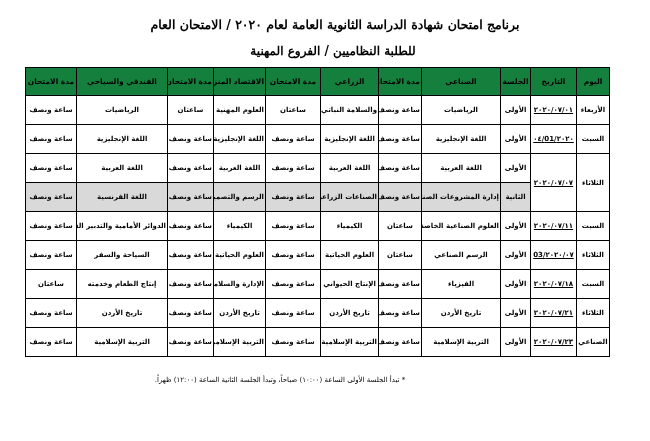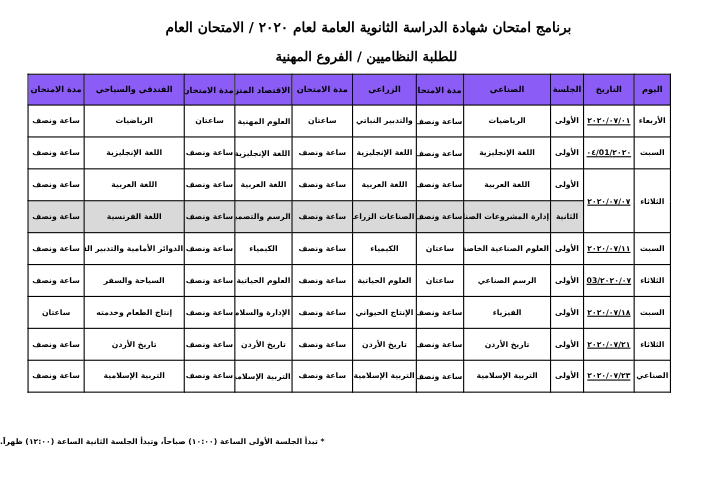--- a/index.html
+++ b/index.html
@@ -2,25 +2,25 @@
 <html><head>
 <meta charset="utf-8">
 <style>
   html, body { margin:0; padding:0; background:#ffffff; }
   body { width:650px; height:441px; position:relative; overflow:hidden; font-family:"DejaVu Sans", sans-serif; color:#000; }
   .title { position:absolute; left:0; width:650px; text-align:center; font-family:"DejaVu Serif", serif; font-weight:bold; direction:rtl; }
   .title1 { top:17px; font-size:12.5px; left:10px; }
   .title2 { top:44px; font-size:12px; left:8px; }
   table.sched { position:absolute; left:25px; top:67px; width:585px; border-collapse:collapse; direction:rtl; table-layout:fixed; }
   table.sched th, table.sched td { border:1.5px solid #000; text-align:center; vertical-align:middle; font-size:7px; font-weight:bold; padding:0 1px; white-space:nowrap; overflow:hidden; }
-  table.sched th { background:#8b5cf6; height:27px; font-size:7.5px; }
+  table.sched th { background:#15803d; height:27px; font-size:7.5px; }
   table.sched td { height:28px; }
   tr.gray td.g { background:#d9d9d9; }
   td.date { direction:rtl; letter-spacing:0.5px;text-decoration:underline; }
-  .note { position:absolute; top:376px; left:0; width:560px; text-align:left; direction:rtl; font-size:7px; font-weight:bold;margin-top:22px; }
+  .note { position:absolute; top:376px; left:0; width:560px; text-align:center; direction:rtl; font-size:7px; font-weight:normal; }
 </style>
 </head>
 <body>
 
 <div class="title title1">برنامج امتحان شهادة الدراسة الثانوية العامة لعام ٢٠٢٠ / الامتحان العام</div>
 <div class="title title2">للطلبة النظاميين / الفروع المهنية</div>
 
 <table class="sched">
   <colgroup>
     <col style="width:33px">
@@ -50,21 +50,21 @@
       <th>مدة الامتحان</th>
     </tr>
   </thead>
   <tbody>
     <tr>
       <td>الأربعاء</td>
       <td class="date">٢٠٢٠/٠٧/٠١</td>
       <td>الأولى</td>
       <td>الرياضيات</td>
       <td>ساعة ونصف</td>
-      <td>والتدبير النباتي</td>
+      <td>والسلامة النباتي</td>
       <td>ساعتان</td>
       <td>العلوم المهنية الخاصة</td>
       <td>ساعتان</td>
       <td>الرياضيات</td>
       <td>ساعة ونصف</td>
     </tr>
     <tr>
       <td>السبت</td>
       <td class="date">٢٠٢٠/01/٠٤</td>
       <td>الأولى</td>

